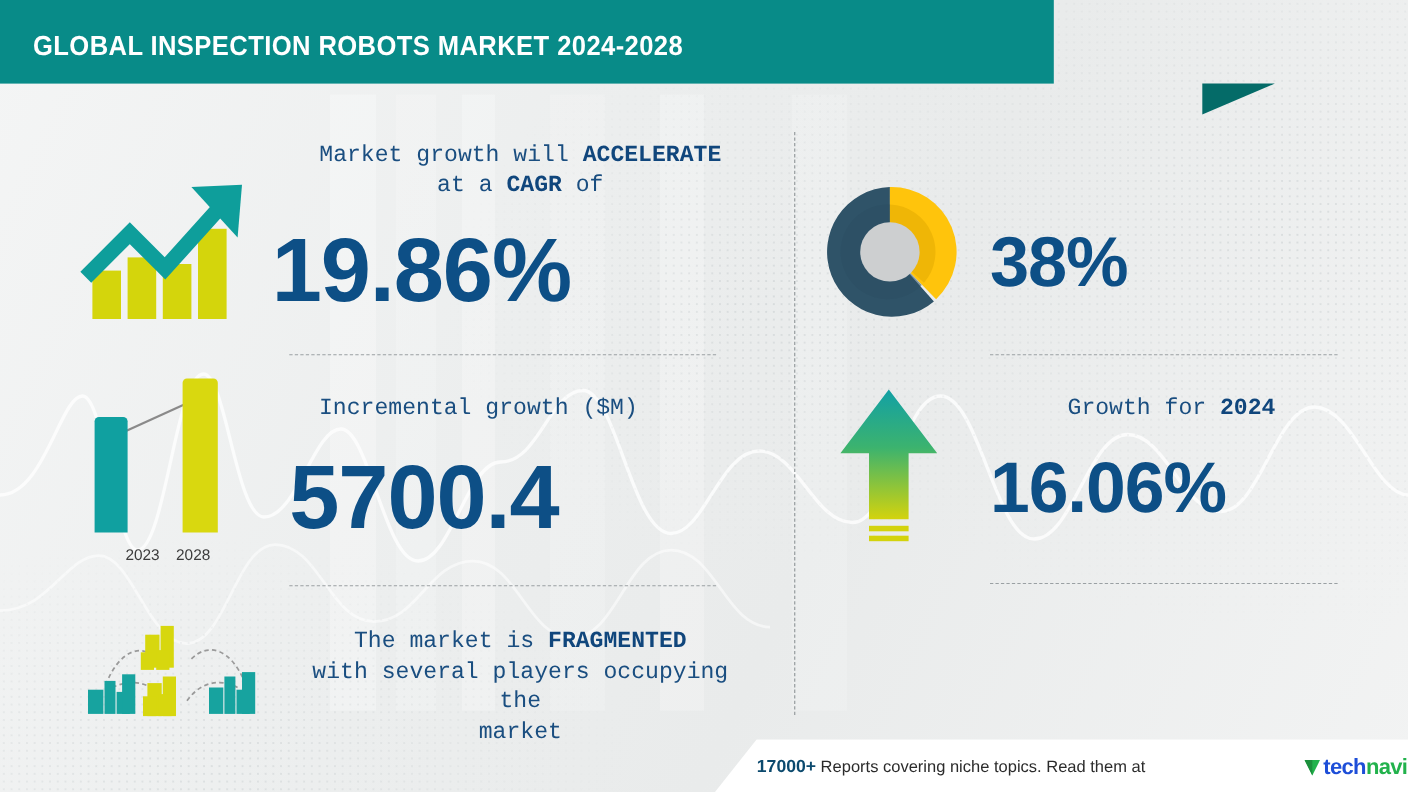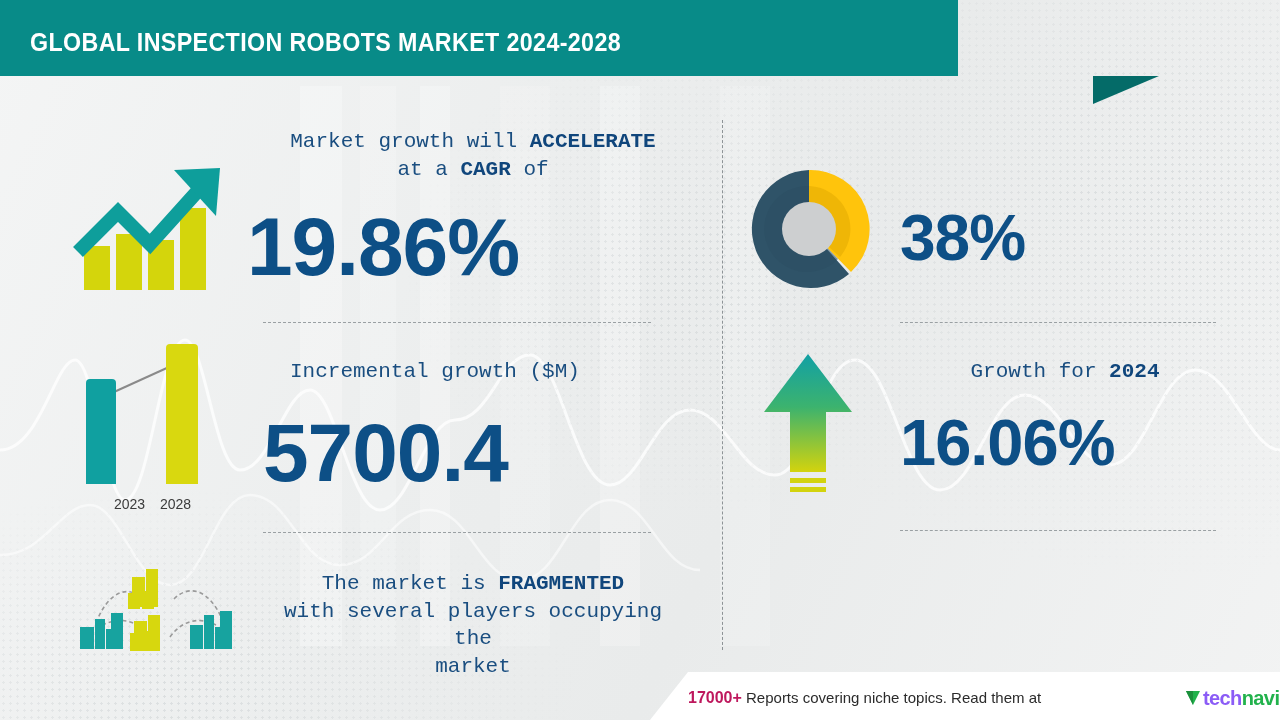--- a/index.html
+++ b/index.html
@@ -120,27 +120,27 @@
   .footer{
     position:absolute; left:650px; top:672px; width:630px; height:48px;
     background:#ffffff; z-index:6;
     clip-path:polygon(38px 0, 630px 0, 630px 48px, 0 48px);
   }
   .footer-text{
     position:absolute; left:688px; top:689px; z-index:7;
     font-size:15px; color:#2b2b2b; white-space:nowrap;
     font-family:"Liberation Sans", sans-serif;
   }
-  .footer-text b{ color:#be185d; font-weight:bold; font-size:16px; }
+  .footer-text b{ color:#0c4a6e; font-weight:bold; font-size:16px; }
   .logo{
     position:absolute; left:1185px; top:687px; z-index:7;
     display:flex; align-items:center; white-space:nowrap;
   }
   .logo-mark{ margin-right:1px; display:block; }
-  .logo-tech{ color:#8b5cf6; font-size:20px; font-weight:bold; letter-spacing:-.6px;
+  .logo-tech{ color:#1d4ed8; font-size:20px; font-weight:bold; letter-spacing:-.6px;
     font-family:"Liberation Sans", sans-serif; }
   .logo-navio{ color:#22b24c; font-size:20px; font-weight:bold; letter-spacing:-.6px;
     font-family:"Liberation Sans", sans-serif; }
 </style>
 </head>
 <body>
 
 <div id="bg">
   <div class="bg-base"></div>
   <div class="bg-city"></div>

